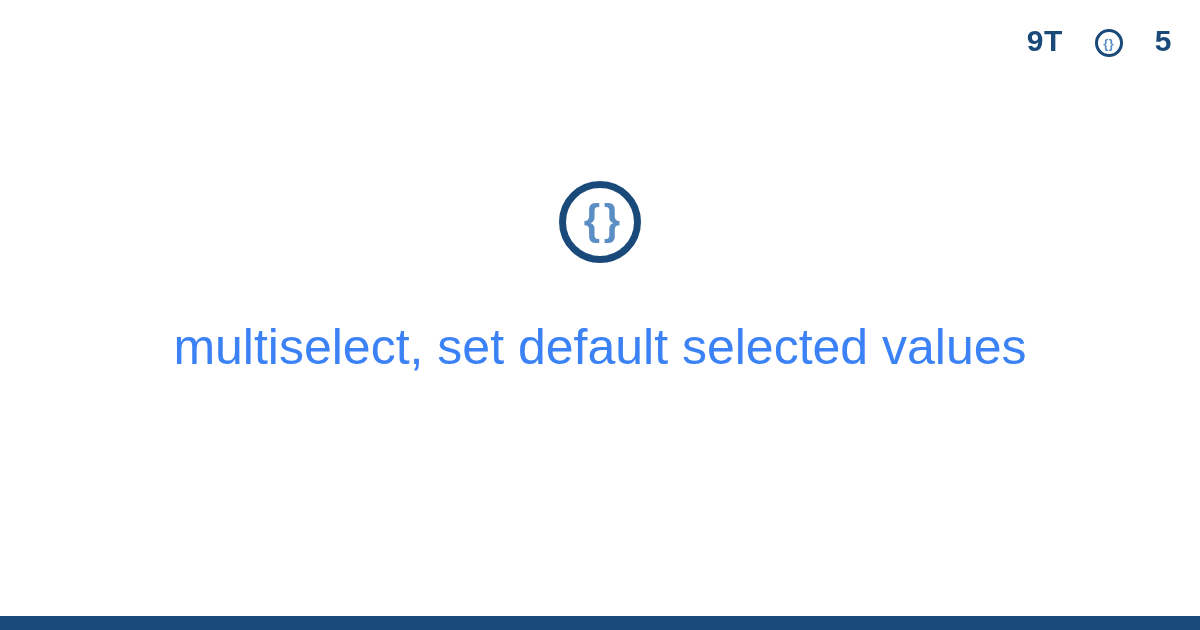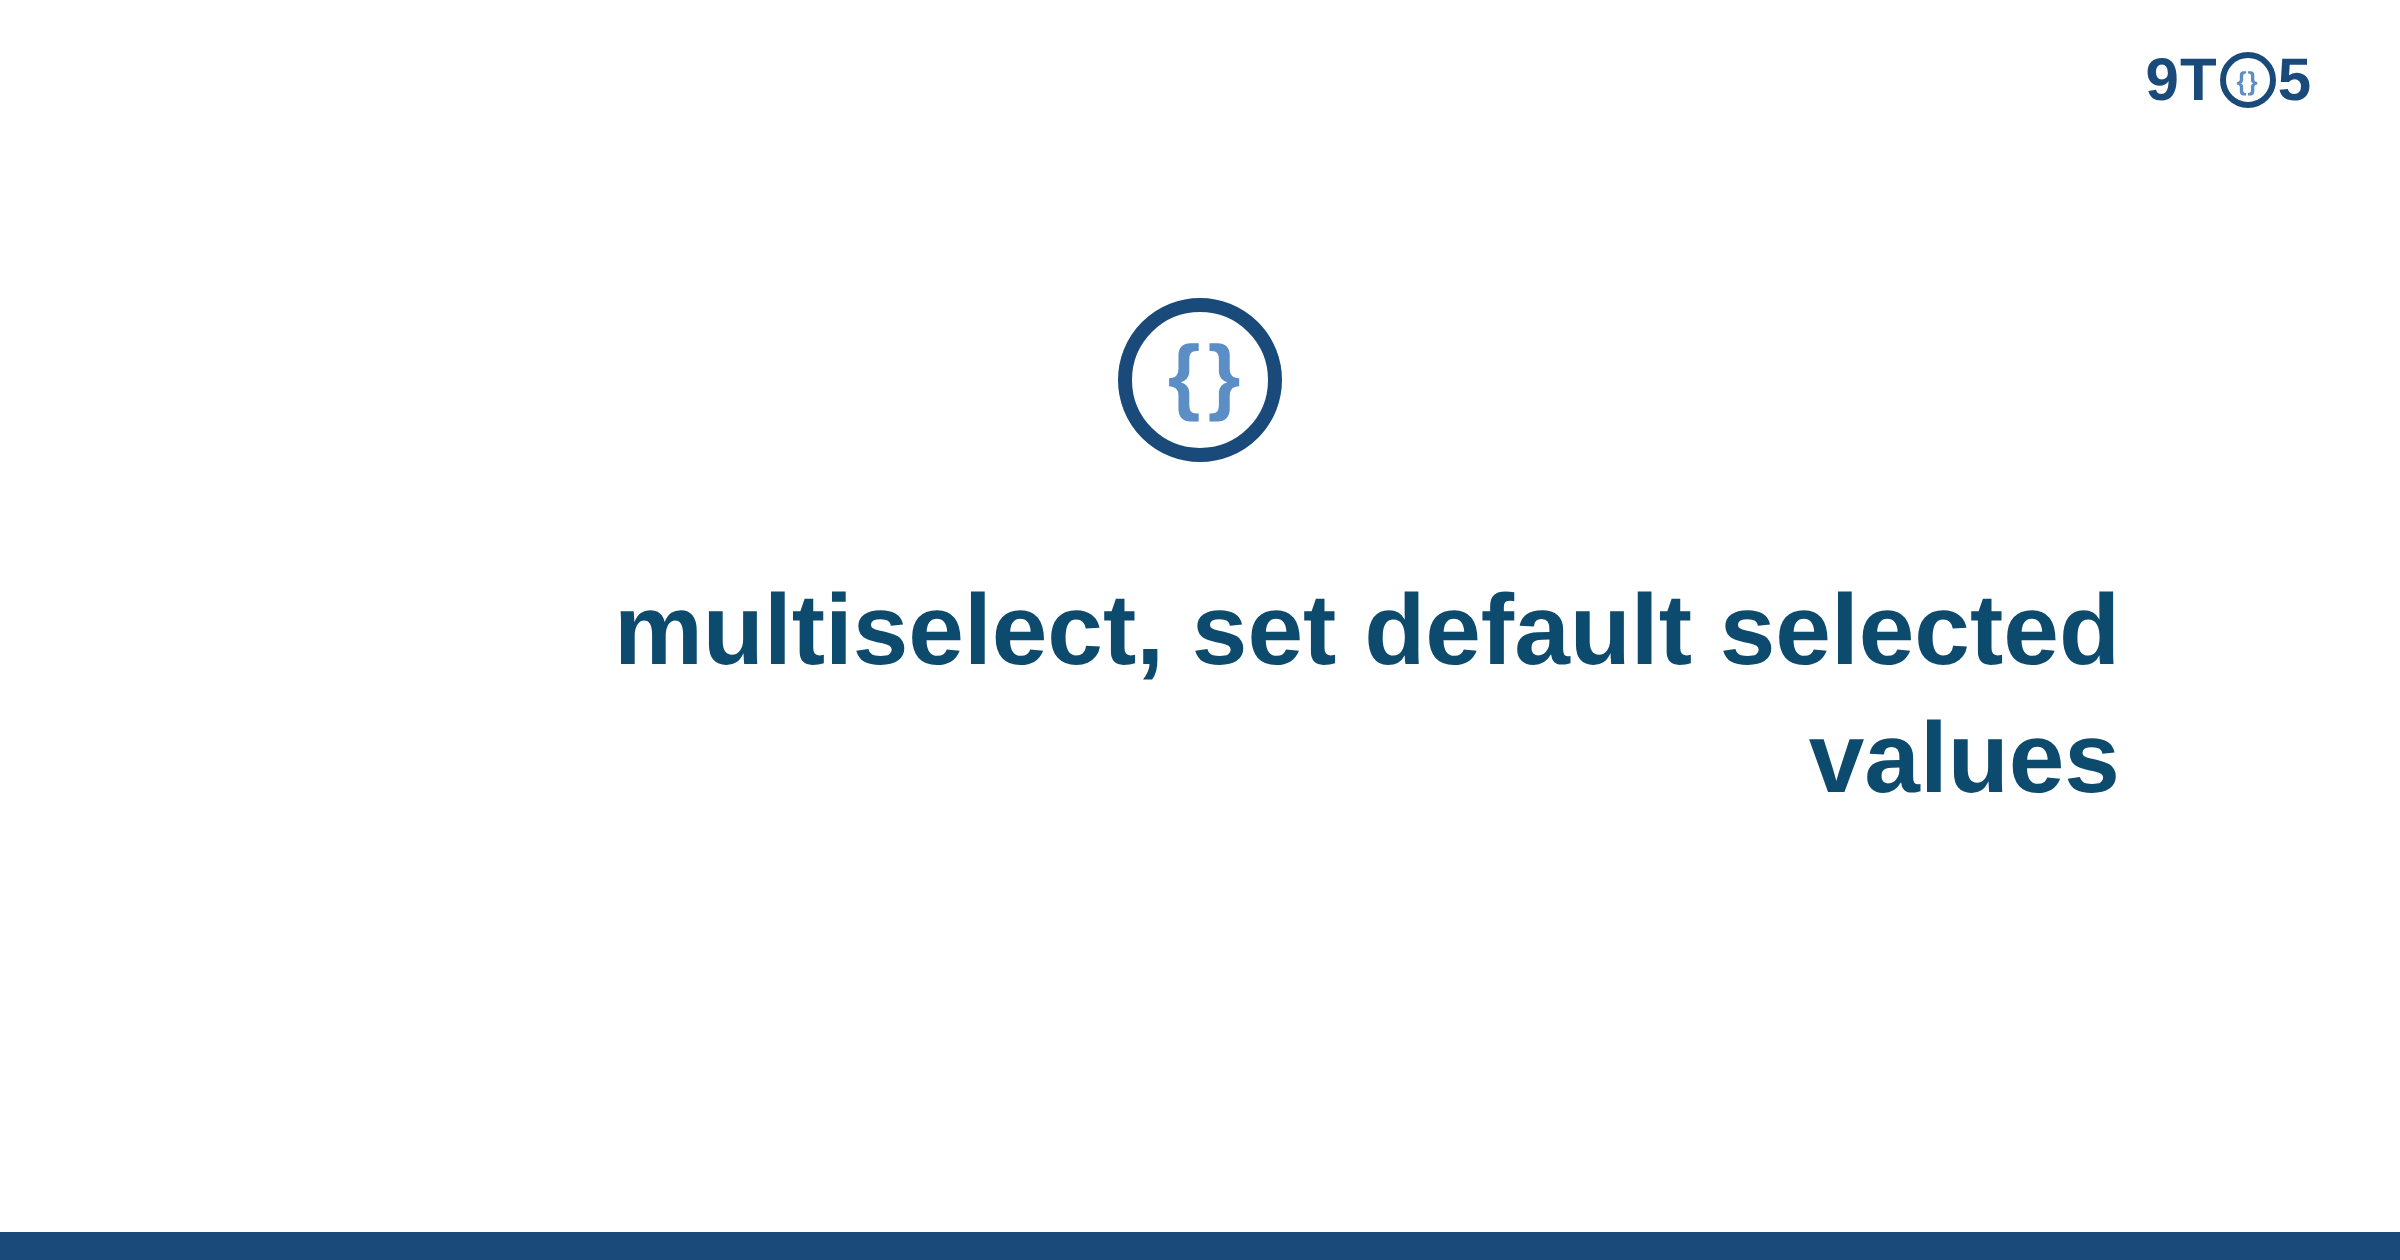--- a/index.html
+++ b/index.html
@@ -11,26 +11,27 @@
       width: 1200px;
       height: 630px;
       background: #ffffff;
       font-family: Arial, Helvetica, sans-serif;
       position: relative;
       overflow: hidden;
     }
     .logo {
       position: absolute;
       top: 24px;
-      right: 44px;
+      right: 28px;
       font-size: 30px;
       font-weight: 700;
       letter-spacing: 0.5px;
       display: flex;
-      align-items: center;
+      align-items: flex-end;
+      gap: 31px;
     }
     .logo-9t {
       color: #1a4a7a;
     }
     .logo-o {
       display: inline-flex;
       align-items: center;
       justify-content: center;
       width: 28px;
       height: 28px;
@@ -81,23 +82,23 @@
       font-weight: 700;
       color: #5b8ec4;
       letter-spacing: -4px;
       font-family: Arial, sans-serif;
       line-height: 1;
       position: relative;
       top: -2px;
     }
     .title {
       font-size: 50px;
-      font-weight: 700;
-      color: #0c4a6e;
-      text-align: right;
+      font-weight: 400;
+      color: #3b82f6;
+      text-align: left;
       line-height: 1.28;
       max-width: 1000px;
       padding: 0 40px;
     }
     .bottom-bar {
       position: absolute;
       bottom: 0;
       left: 0;
       width: 100%;
       height: 14px;

